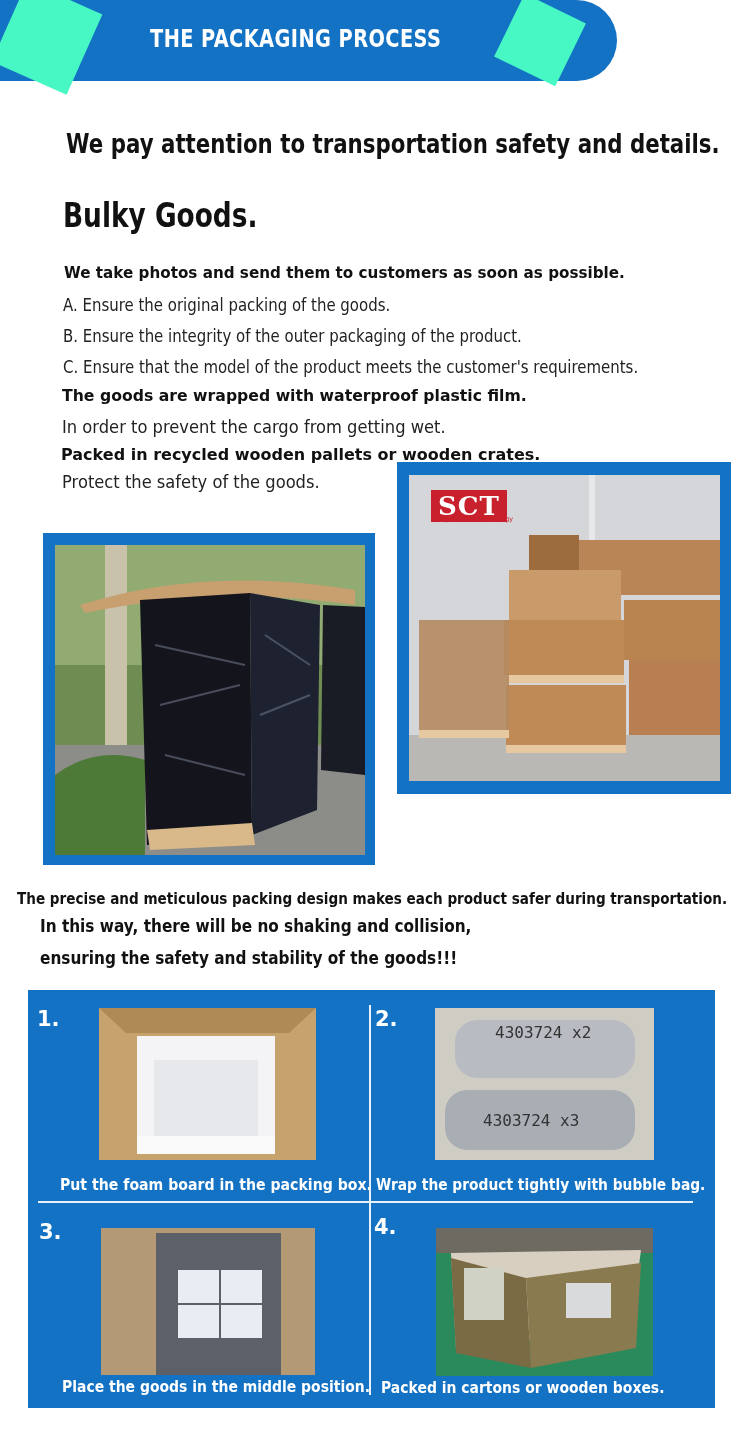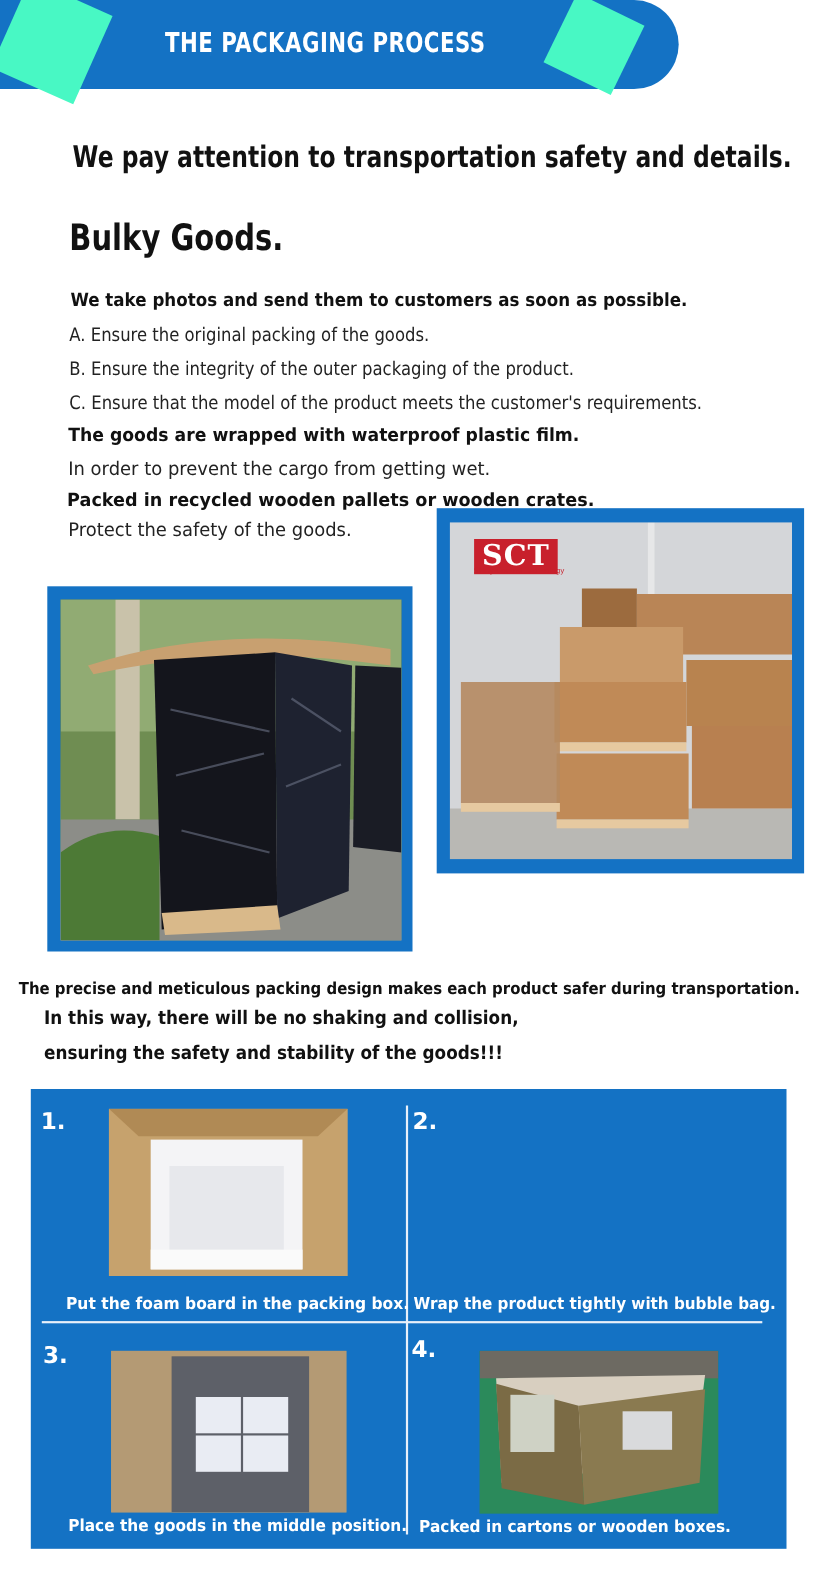--- a/index.html
+++ b/index.html
@@ -114,20 +114,29 @@
       <rect width="217" height="152" fill="#c6a26d"></rect>
       <polygon points="0,0 217,0 190,25 27,25" fill="#b08a55"></polygon>
       <rect x="38" y="28" width="138" height="118" fill="#f4f4f6"></rect>
       <rect x="55" y="52" width="104" height="82" fill="#e7e8ec"></rect>
       <rect x="38" y="128" width="138" height="18" fill="#fafafa"></rect>
     </svg>
   </div>
   <div class="abs step-cap" style="left:32px;top:186px;transform:scaleX(0.94);">Put the foam board in the packing box.</div>
 
   <div class="abs step-num" style="left:347px;top:17px;">2.</div>
+  <div class="step-img" style="left:407px;top:18px;width:219px;height:152px;background:#c8c6c0;">
+    <svg width="219" height="152" viewBox="0 0 219 152">
+      <rect width="219" height="152" fill="#cfccc4"></rect>
+      <rect x="20" y="12" width="180" height="58" rx="22" fill="#b8bcc2"></rect>
+      <rect x="10" y="82" width="190" height="60" rx="22" fill="#a9adb4"></rect>
+      <text x="60" y="30" font-size="16" fill="#333" font-family="DejaVu Sans Mono, monospace">4303724 x2</text>
+      <text x="48" y="118" font-size="16" fill="#333" font-family="DejaVu Sans Mono, monospace">4303724 x3</text>
+    </svg>
+  </div>
   <div class="abs step-cap" style="left:348px;top:186px;transform:scaleX(0.92);">Wrap the product tightly with bubble bag.</div>
 
   <div class="abs step-num" style="left:11px;top:230px;">3.</div>
   <div class="step-img" style="left:73px;top:238px;width:214px;height:147px;background:#b69b74;">
     <svg width="214" height="147" viewBox="0 0 214 147">
       <rect width="214" height="147" fill="#b49a74"></rect>
       <rect x="55" y="5" width="125" height="142" fill="#5d6068"></rect>
       <rect x="77" y="42" width="41" height="33" fill="#e9ecf3"></rect>
       <rect x="120" y="42" width="41" height="33" fill="#e9ecf3"></rect>
       <rect x="77" y="77" width="41" height="33" fill="#e9ecf3"></rect>

